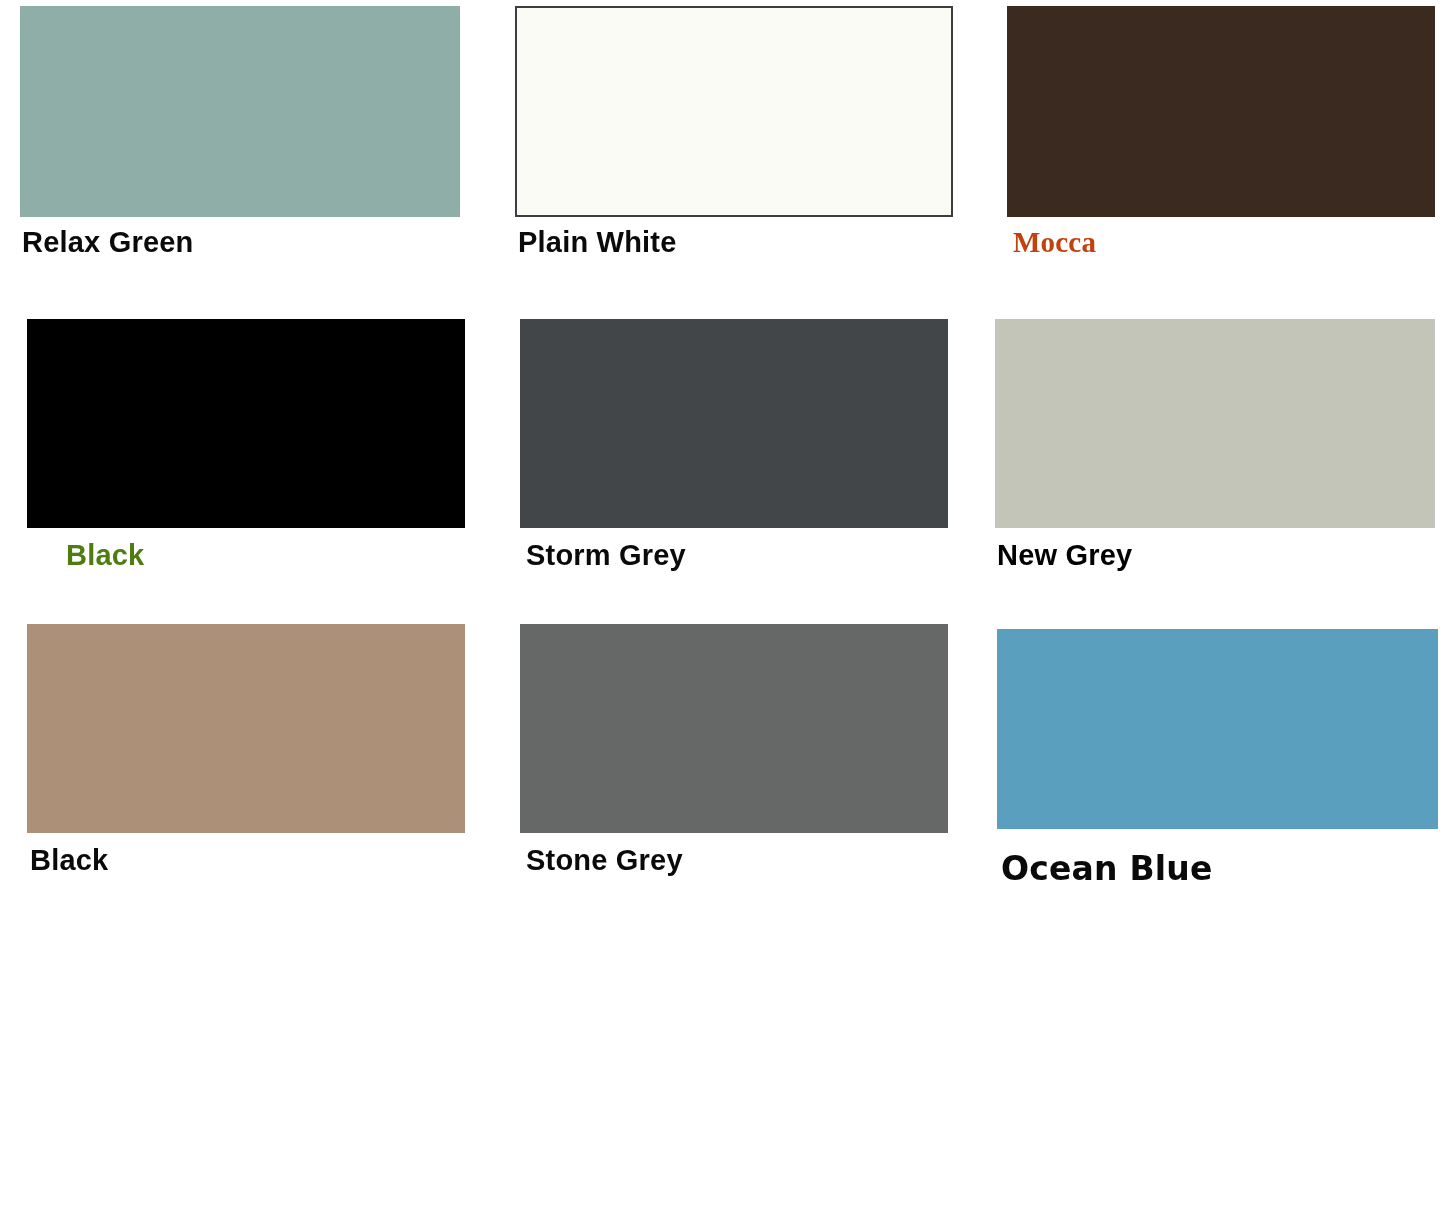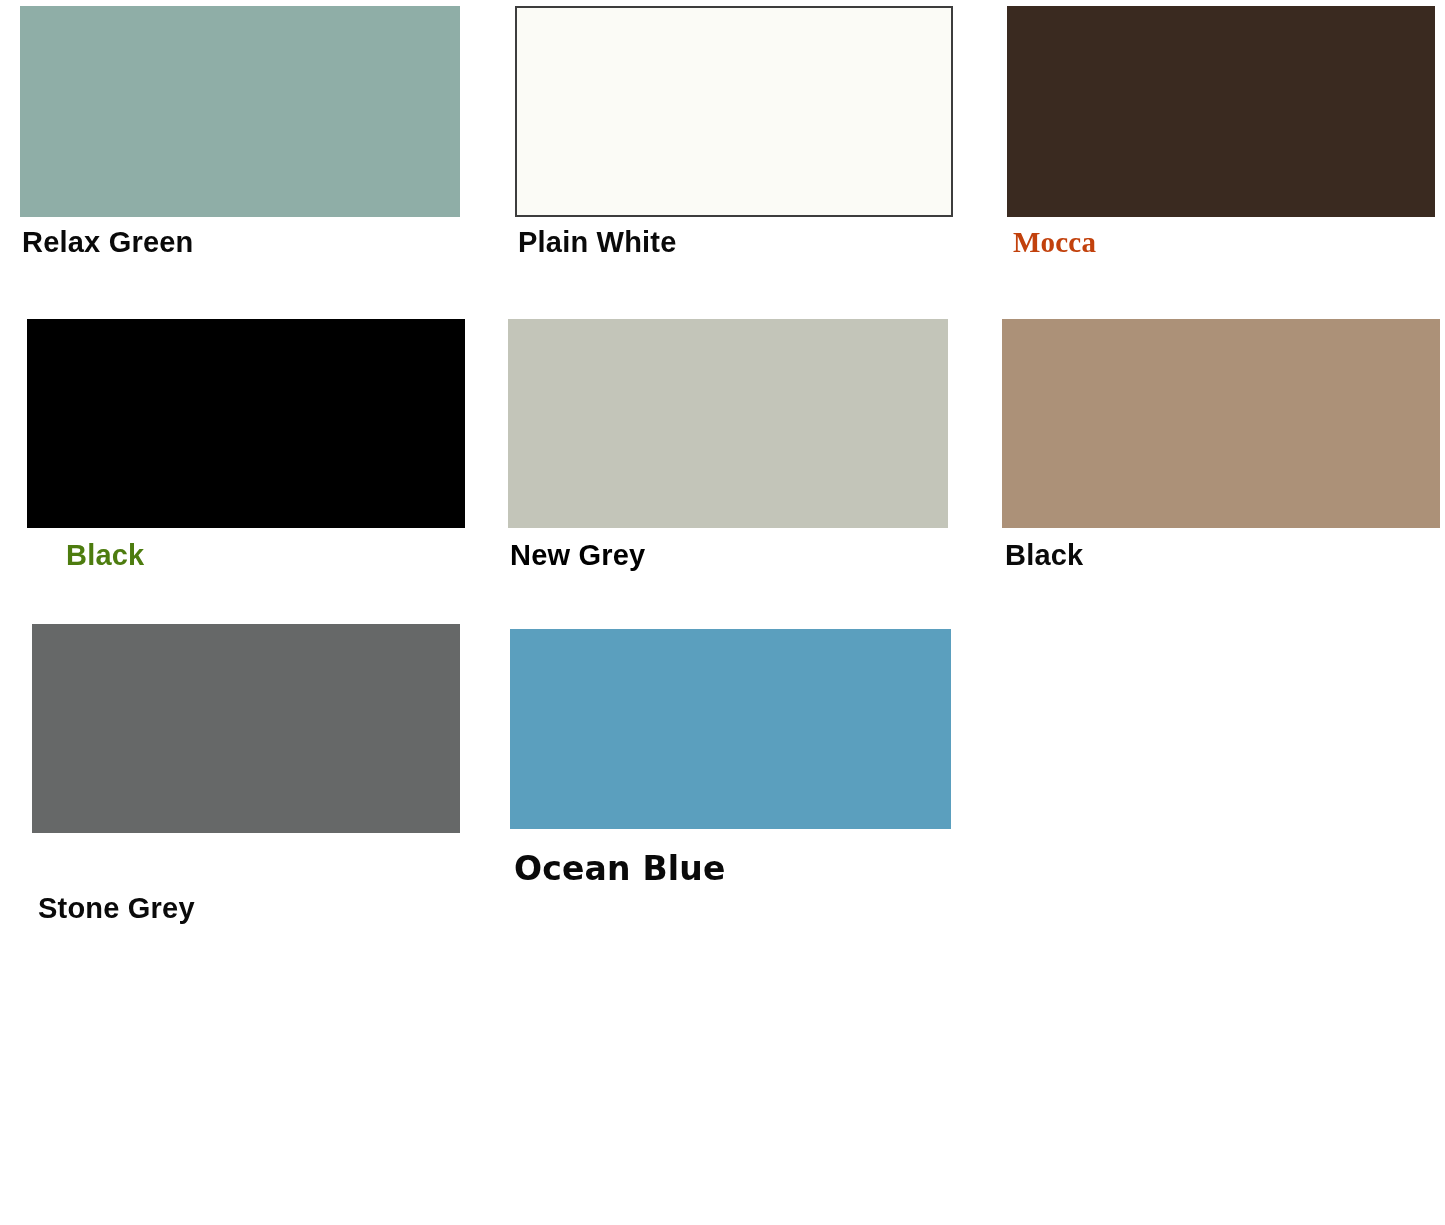--- a/index.html
+++ b/index.html
@@ -108,34 +108,38 @@
       <span class="chip" style="background-color: rgb(58, 42, 32);"></span>
       <span class="chip-label" style="color: #c2410c; font-family: Liberation Serif, serif;">Mocca</span>
     </div>
 
 
     <div class="swatch-cell row-2 col-2">
       <span class="chip" style="background-color: rgb(0, 0, 0);"></span>
       <span class="chip-label" style="color: #4d7c0f; margin-left: 36px;">Black</span>
     </div>
 
+    <div class="swatch-cell row-2 col-3">
+      <span class="chip" style="background-color: rgb(67, 70, 72);"></span>
+      <span class="chip-label" style="color: rgb(10, 10, 10);">Storm Grey</span>
+    </div>
 
     <div class="swatch-cell row-3 col-1">
       <span class="chip" style="background-color: rgb(195, 197, 185);"></span>
       <span class="chip-label" style="color: #000000;">New Grey</span>
     </div>
 
     <div class="swatch-cell row-3 col-2">
       <span class="chip" style="background-color: rgb(172, 145, 120);"></span>
       <span class="chip-label" style="color: rgb(10, 10, 10);">Black</span>
     </div>
 
     <div class="swatch-cell row-3 col-3">
       <span class="chip" style="background-color: rgb(102, 104, 104);"></span>
-      <span class="chip-label" style="color: rgb(10, 10, 10); margin-top: 48px;">Stone Grey</span>
+      <span class="chip-label" style="color: rgb(10, 10, 10);">Stone Grey</span>
     </div>
 
     <div class="swatch-cell row-4 col-1">
       <span class="chip" style="background-color: rgb(91, 159, 190);"></span>
       <span class="chip-label" style="color: rgb(10, 10, 10);">Ocean Blue</span>
     </div>
 
     <div class="swatch-cell row-4 col-2 empty"></div>
     <div class="swatch-cell row-4 col-3 empty"></div>
 

